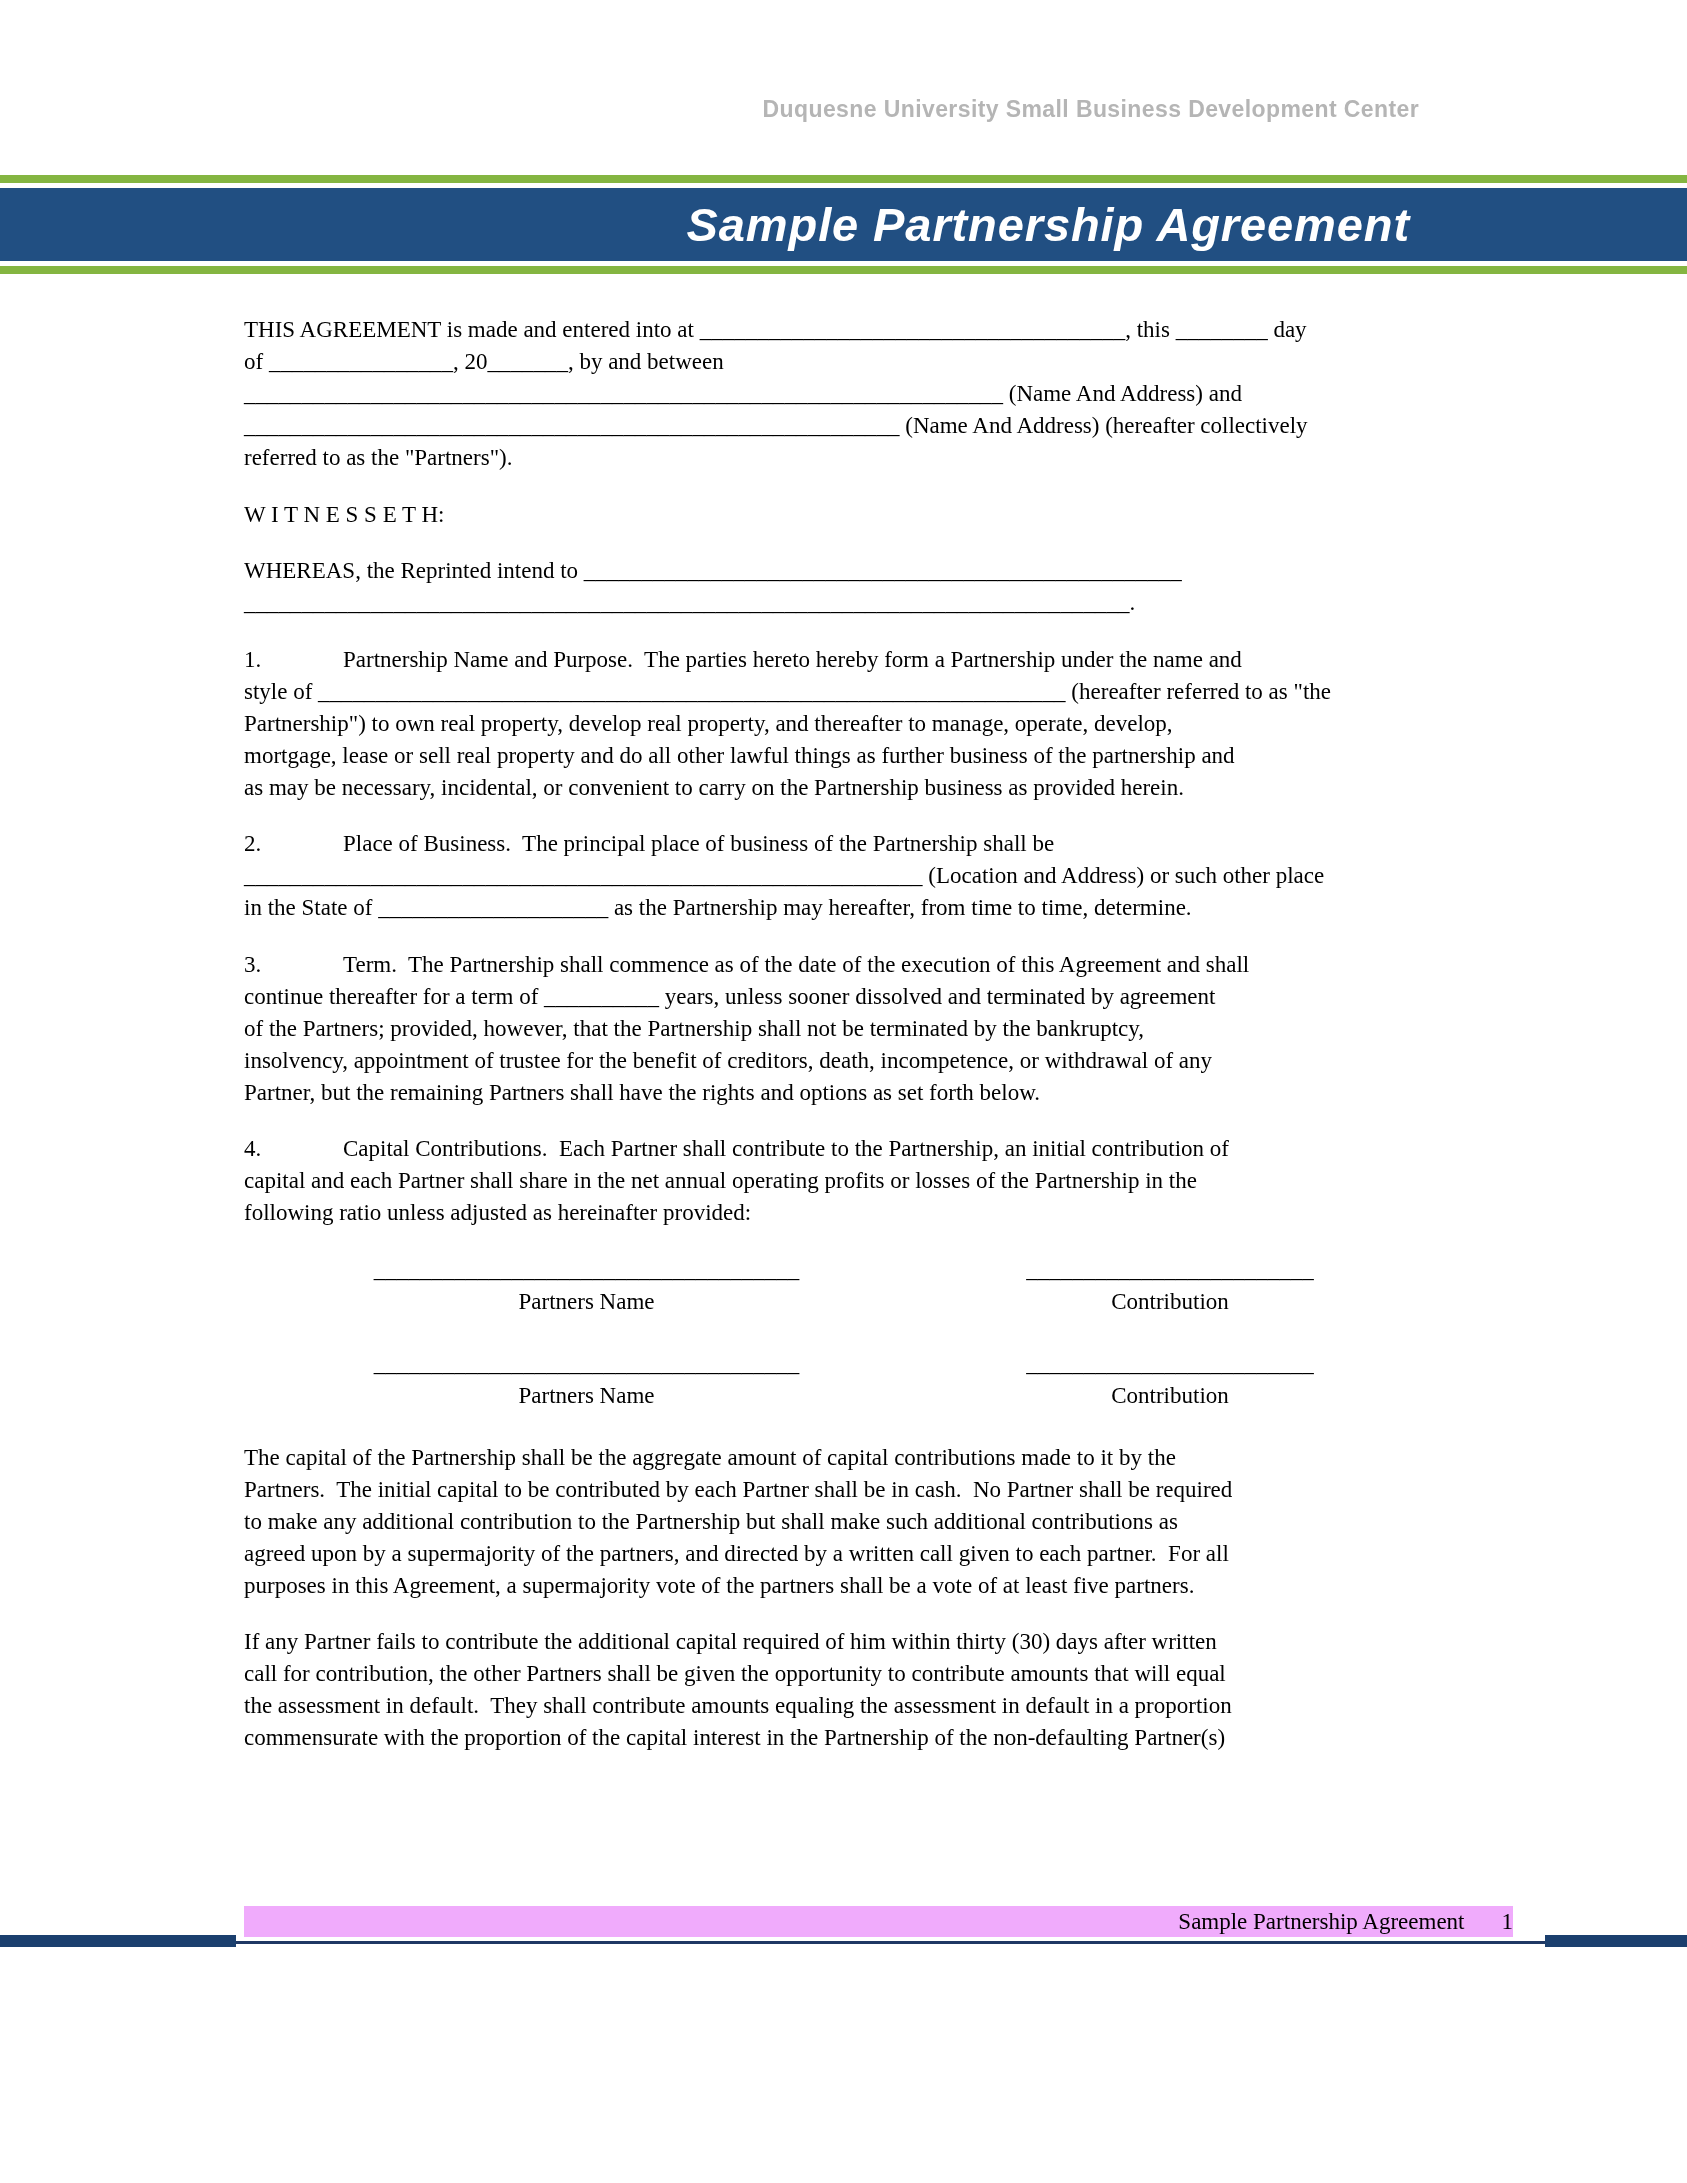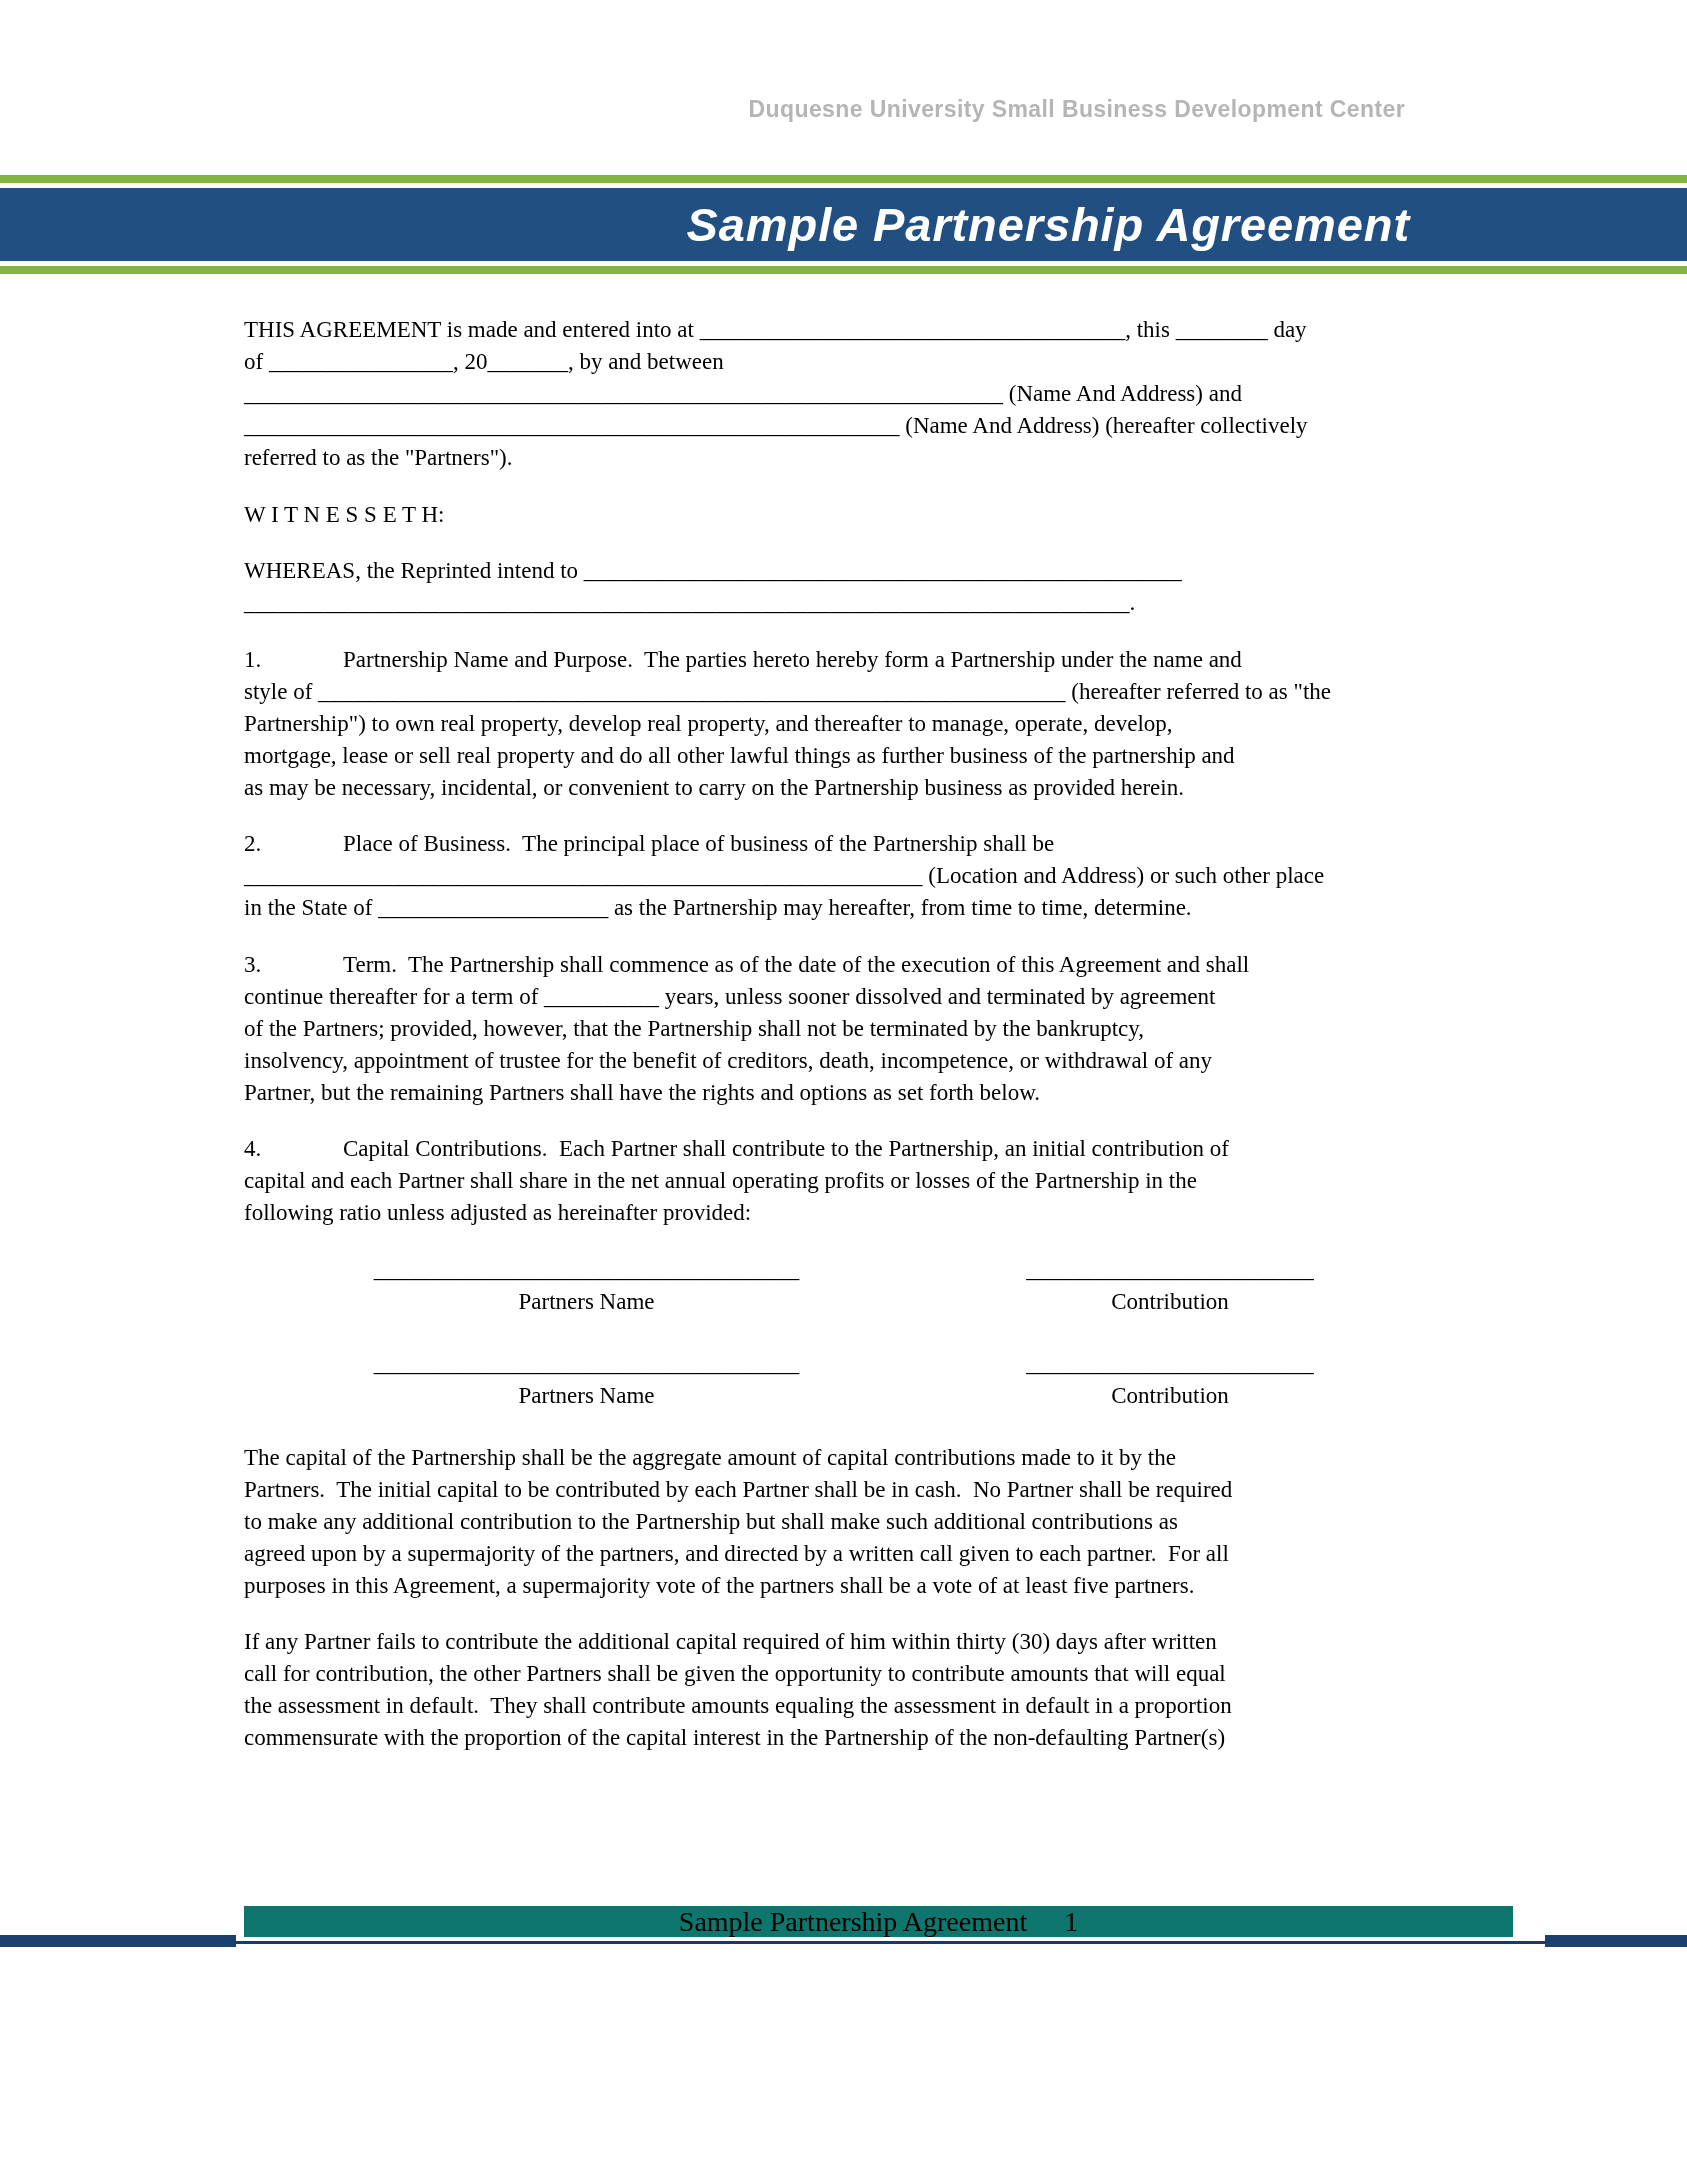--- a/index.html
+++ b/index.html
@@ -10,21 +10,21 @@
       background: #ffffff;
       font-family: "Liberation Serif", serif;
       color: #000;
     }
     .page { position: absolute; inset: 0; overflow: hidden; }
 
     
     .doc-header {
       position: absolute;
       top: 96px;
-      left: 238px;
+      left: 252px;
       width: 1167px;
       text-align: right;
       font-family: "Liberation Sans", sans-serif;
       font-weight: bold;
       font-size: 23px;
       color: #b5b5b5;
       letter-spacing: 0.4px;
     }
 
     
@@ -106,25 +106,25 @@
     }
     .footer-bar.left { left: 0; width: 236px; }
     .footer-bar.right { left: 1545px; width: 142px; }
     .footer-text {
       position: absolute;
       top: 1906px;
       left: 244px;
       right: 174px;
       height: 31px;
       line-height: 31px;
-      text-align: center;
+      text-align: right;
       font-family: "Liberation Serif", serif;
-      font-size: 28px;
+      font-size: 23px;
       color: #000;
-      background: #0f766e;
+      background: #f0abfc;
     }
     .footer-page-number {
       display: inline-block;
       margin-left: 37px;
     }
 
     
     .copyright {
       position: absolute;
       top: 1983px;

